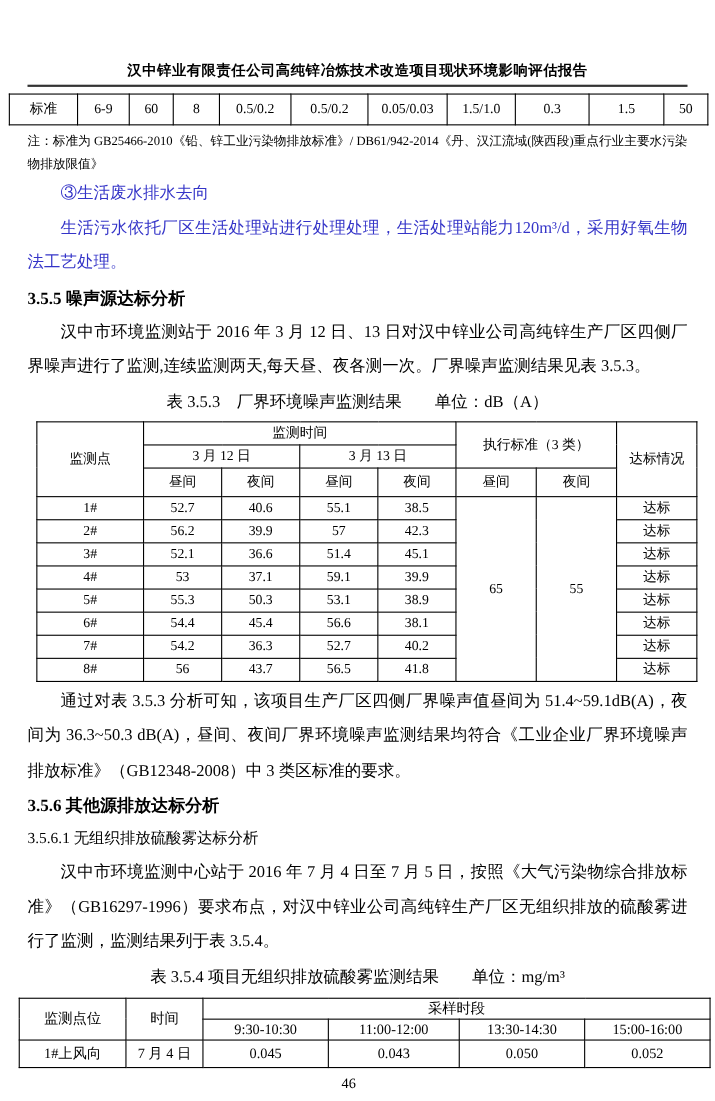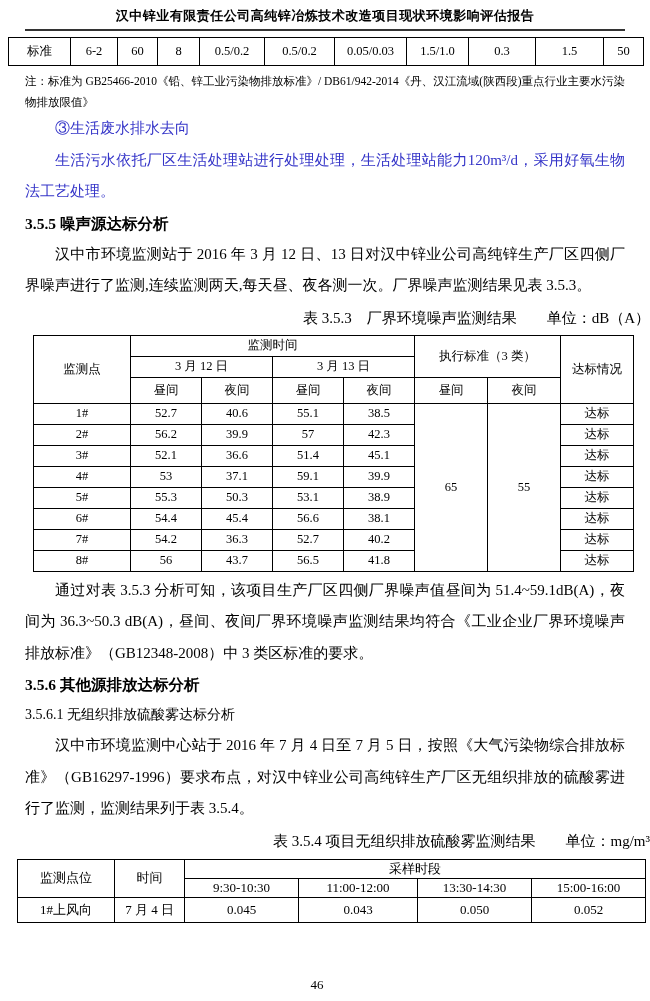--- a/index.html
+++ b/index.html
@@ -13,20 +13,21 @@
     color: #000;
     font-family: "Liberation Serif", "DejaVu Serif", serif;
     overflow: hidden;
   }
   .hdr {
     padding-top: 7px;
     text-align: center;
     font-size: 13px;
     font-weight: bold;
     letter-spacing: 0.5px;
+    margin-top: 48px;
   }
   .hdr-rule {
     margin: 4px 25px 0 25px;
     border-bottom: 2px solid #333;
     height: 0;
   }
   table { border-collapse: collapse; table-layout: fixed; }
   td {
     border: 1px solid #000;
     text-align: center;
@@ -62,21 +63,21 @@
     line-height: 30px;
   }
   .subsec {
     margin: 0 25px;
     font-size: 14px;
     font-weight: normal;
     line-height: 30px;
   }
   .caption {
     margin-top: 1px;
-    text-align: right;
+    text-align: center;
     font-size: 15px;
     line-height: 30px;
   }
   .t353 {
     margin: 2px 0 0 33px;
     width: 600px;
     font-size: 12.5px;
   }
   .t353 td { height: 21px; }
   .t353 .h3r td { height: 26px; }
@@ -113,21 +114,21 @@
         <col style="width:70px">
         <col style="width:72px">
         <col style="width:62px">
       <col style="width:67px">
         <col style="width:68px">
         <col style="width:40px">
     </colgroup>
     <tbody>
         <tr>
       <td>标准</td>
-      <td>6-2</td>
+      <td>6-9</td>
       <td>60</td>
       <td>8</td>
       <td>0.5/0.2</td>
       <td>0.5/0.2</td>
       <td>0.05/0.03</td>
       <td>1.5/1.0</td>
       <td>0.3</td>
       <td>1.5</td>
       <td>50</td>
     </tr>

